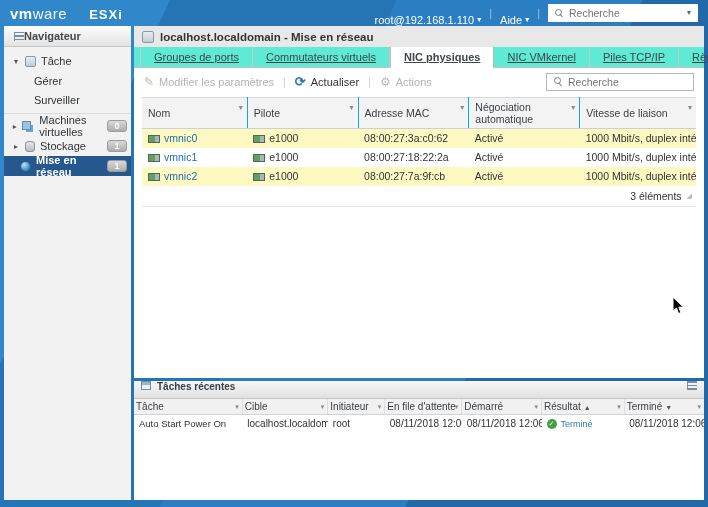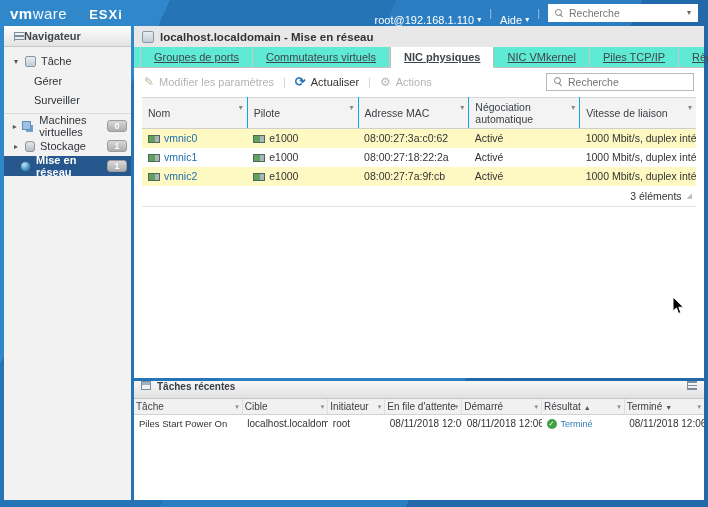--- a/index.html
+++ b/index.html
@@ -264,21 +264,21 @@
               <th><span>Cible</span><span class="col-caret">▾</span></th>
               <th><span>Initiateur</span><span class="col-caret">▾</span></th>
               <th><span>En file d'attente</span><span class="col-caret">▾</span></th>
               <th><span>Démarré</span><span class="col-caret">▾</span></th>
               <th><span>Résultat</span><span class="sort">▲</span><span class="col-caret">▾</span></th>
               <th><span>Terminé</span><span class="sort">▼</span><span class="col-caret">▾</span></th>
             </tr>
           </thead>
           <tbody>
             <tr>
-              <td style="font-size:9.5px;">Piles Start Power On</td>
+              <td style="font-size:9.5px;">Auto Start Power On</td>
               <td class="t-small">localhost.localdomain</td>
               <td class="t-small">root</td>
               <td class="t-small">08/11/2018 12:06:46</td>
               <td class="t-small">08/11/2018 12:06:46</td>
               <td>
                 <span class="result-cell">
                   <span class="check">✓</span>
                   <span class="result-text">Terminé</span>
                 </span>
               </td>

